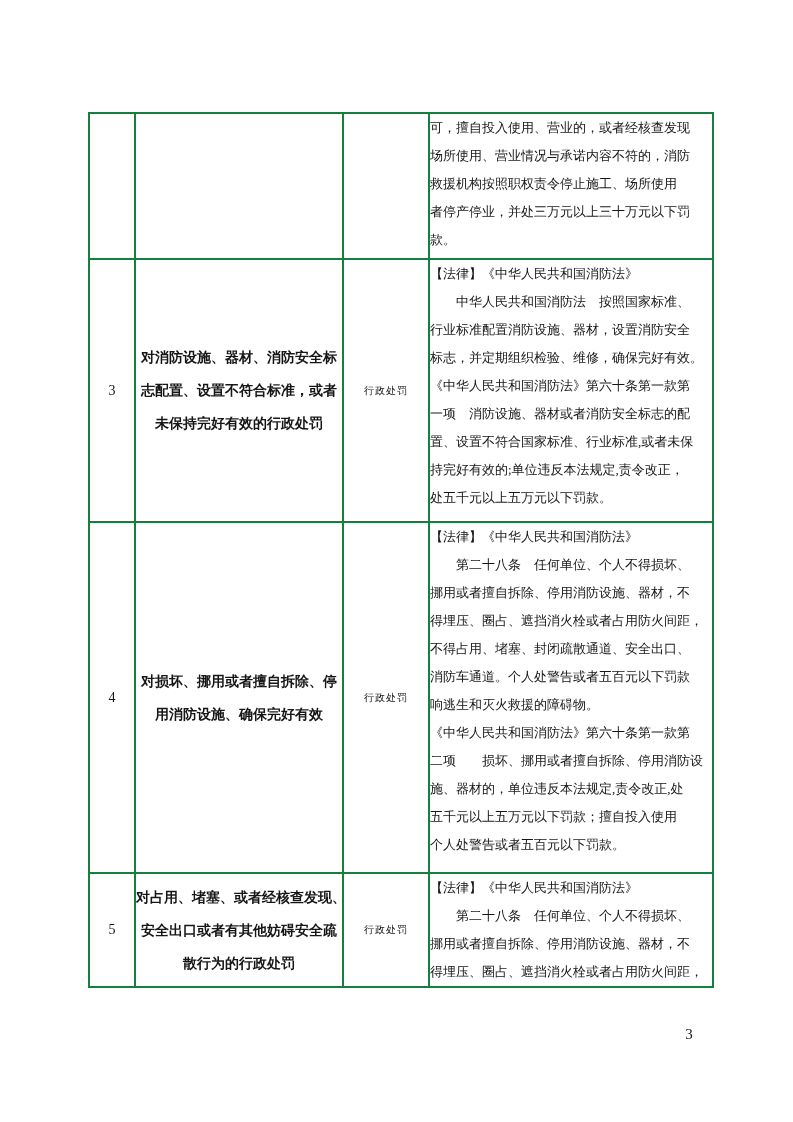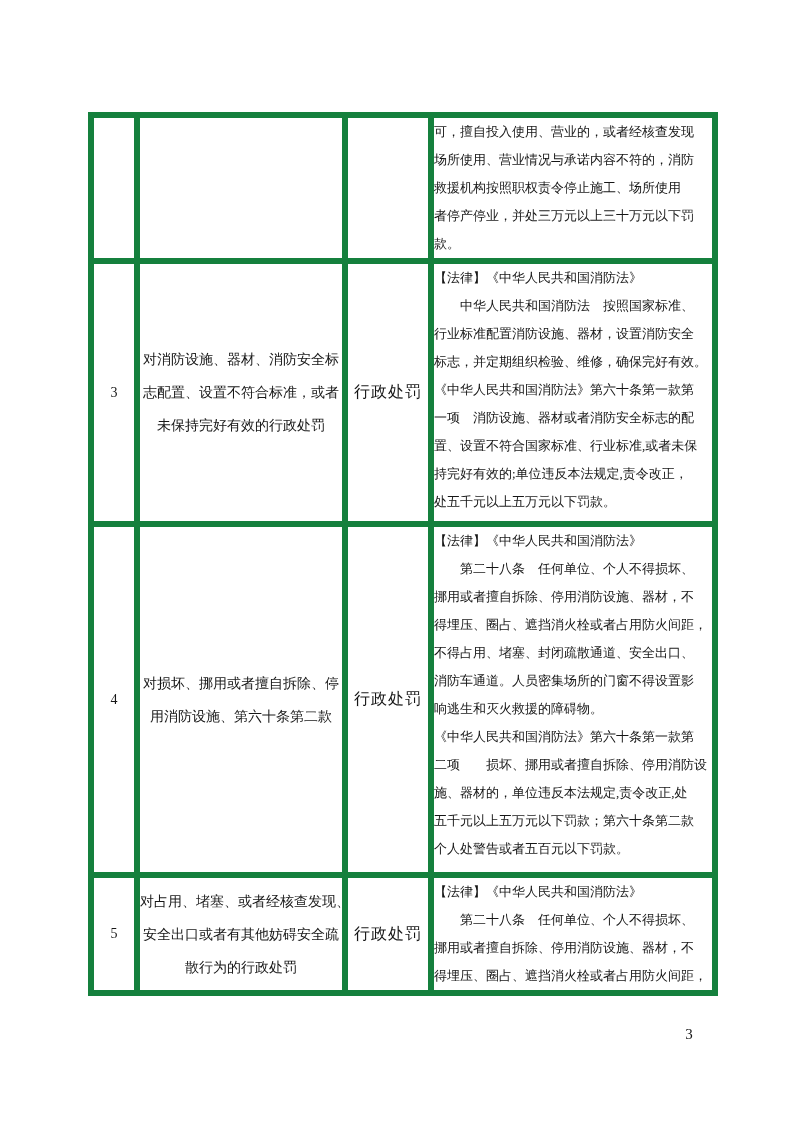--- a/index.html
+++ b/index.html
@@ -22,44 +22,45 @@
   }
   table.law-table {
     position: absolute;
     left: 88px;
     top: 112px;
     width: 624px;
     border-collapse: collapse;
     table-layout: fixed;
   }
   table.law-table td {
-    border: 6px solid #15803d;
+    border: 2px solid #15803d;
     padding: 0;
     overflow: hidden;
   }
   tr.r0 { height: 146px; }
   tr.r1 { height: 263px; }
   tr.r2 { height: 351px; }
   tr.r3 { height: 106px; }
   .cell-num {
     text-align: center;
     vertical-align: middle;
     font-size: 14px;
   }
   .cell-action {
     text-align: center;
     vertical-align: middle;
     font-size: 14px;
     line-height: 33px;
+    font-weight: bold;
   }
   .action-line { white-space: pre; }
   .cell-penalty {
     text-align: center;
     vertical-align: middle;
-    font-size: 16px;
+    font-size: 10px;
     letter-spacing: 1px;
   }
   .cell-legal {
     vertical-align: top;
     font-size: 13px;
     line-height: 28px;
     padding: 3px 4px 0 6px;
     text-align: left;
   }
   .legal-line { white-space: pre; }
@@ -117,35 +118,35 @@
             <div class="legal-line">置、设置不符合国家标准、行业标准,或者未保</div>
             <div class="legal-line">持完好有效的;单位违反本法规定,责令改正，</div>
             <div class="legal-line">处五千元以上五万元以下罚款。</div>
           </td>
     </tr>
 
     <tr class="r2">
       <td class="cell-num">4</td>
       <td class="cell-action">
             <div class="action-line">对损坏、挪用或者擅自拆除、停</div>
-            <div class="action-line">用消防设施、第六十条第二款</div>
+            <div class="action-line">用消防设施、确保完好有效</div>
           </td>
       <td class="cell-penalty">行政处罚</td>
       <td class="cell-legal">
             <div class="legal-line">【法律】《中华人民共和国消防法》</div>
             <div class="legal-line">　　第二十八条　任何单位、个人不得损坏、</div>
             <div class="legal-line">挪用或者擅自拆除、停用消防设施、器材，不</div>
             <div class="legal-line">得埋压、圈占、遮挡消火栓或者占用防火间距，</div>
             <div class="legal-line">不得占用、堵塞、封闭疏散通道、安全出口、</div>
-            <div class="legal-line">消防车通道。人员密集场所的门窗不得设置影</div>
+            <div class="legal-line">消防车通道。个人处警告或者五百元以下罚款</div>
             <div class="legal-line">响逃生和灭火救援的障碍物。</div>
             <div class="legal-line">《中华人民共和国消防法》第六十条第一款第</div>
             <div class="legal-line">二项　　损坏、挪用或者擅自拆除、停用消防设</div>
             <div class="legal-line">施、器材的，单位违反本法规定,责令改正,处</div>
-            <div class="legal-line">五千元以上五万元以下罚款；第六十条第二款</div>
+            <div class="legal-line">五千元以上五万元以下罚款；擅自投入使用</div>
             <div class="legal-line">个人处警告或者五百元以下罚款。</div>
           </td>
     </tr>
 
     <tr class="r3">
       <td class="cell-num">5</td>
       <td class="cell-action">
             <div class="action-line">对占用、堵塞、或者经核查发现、</div>
             <div class="action-line">安全出口或者有其他妨碍安全疏</div>
             <div class="action-line">散行为的行政处罚</div>

